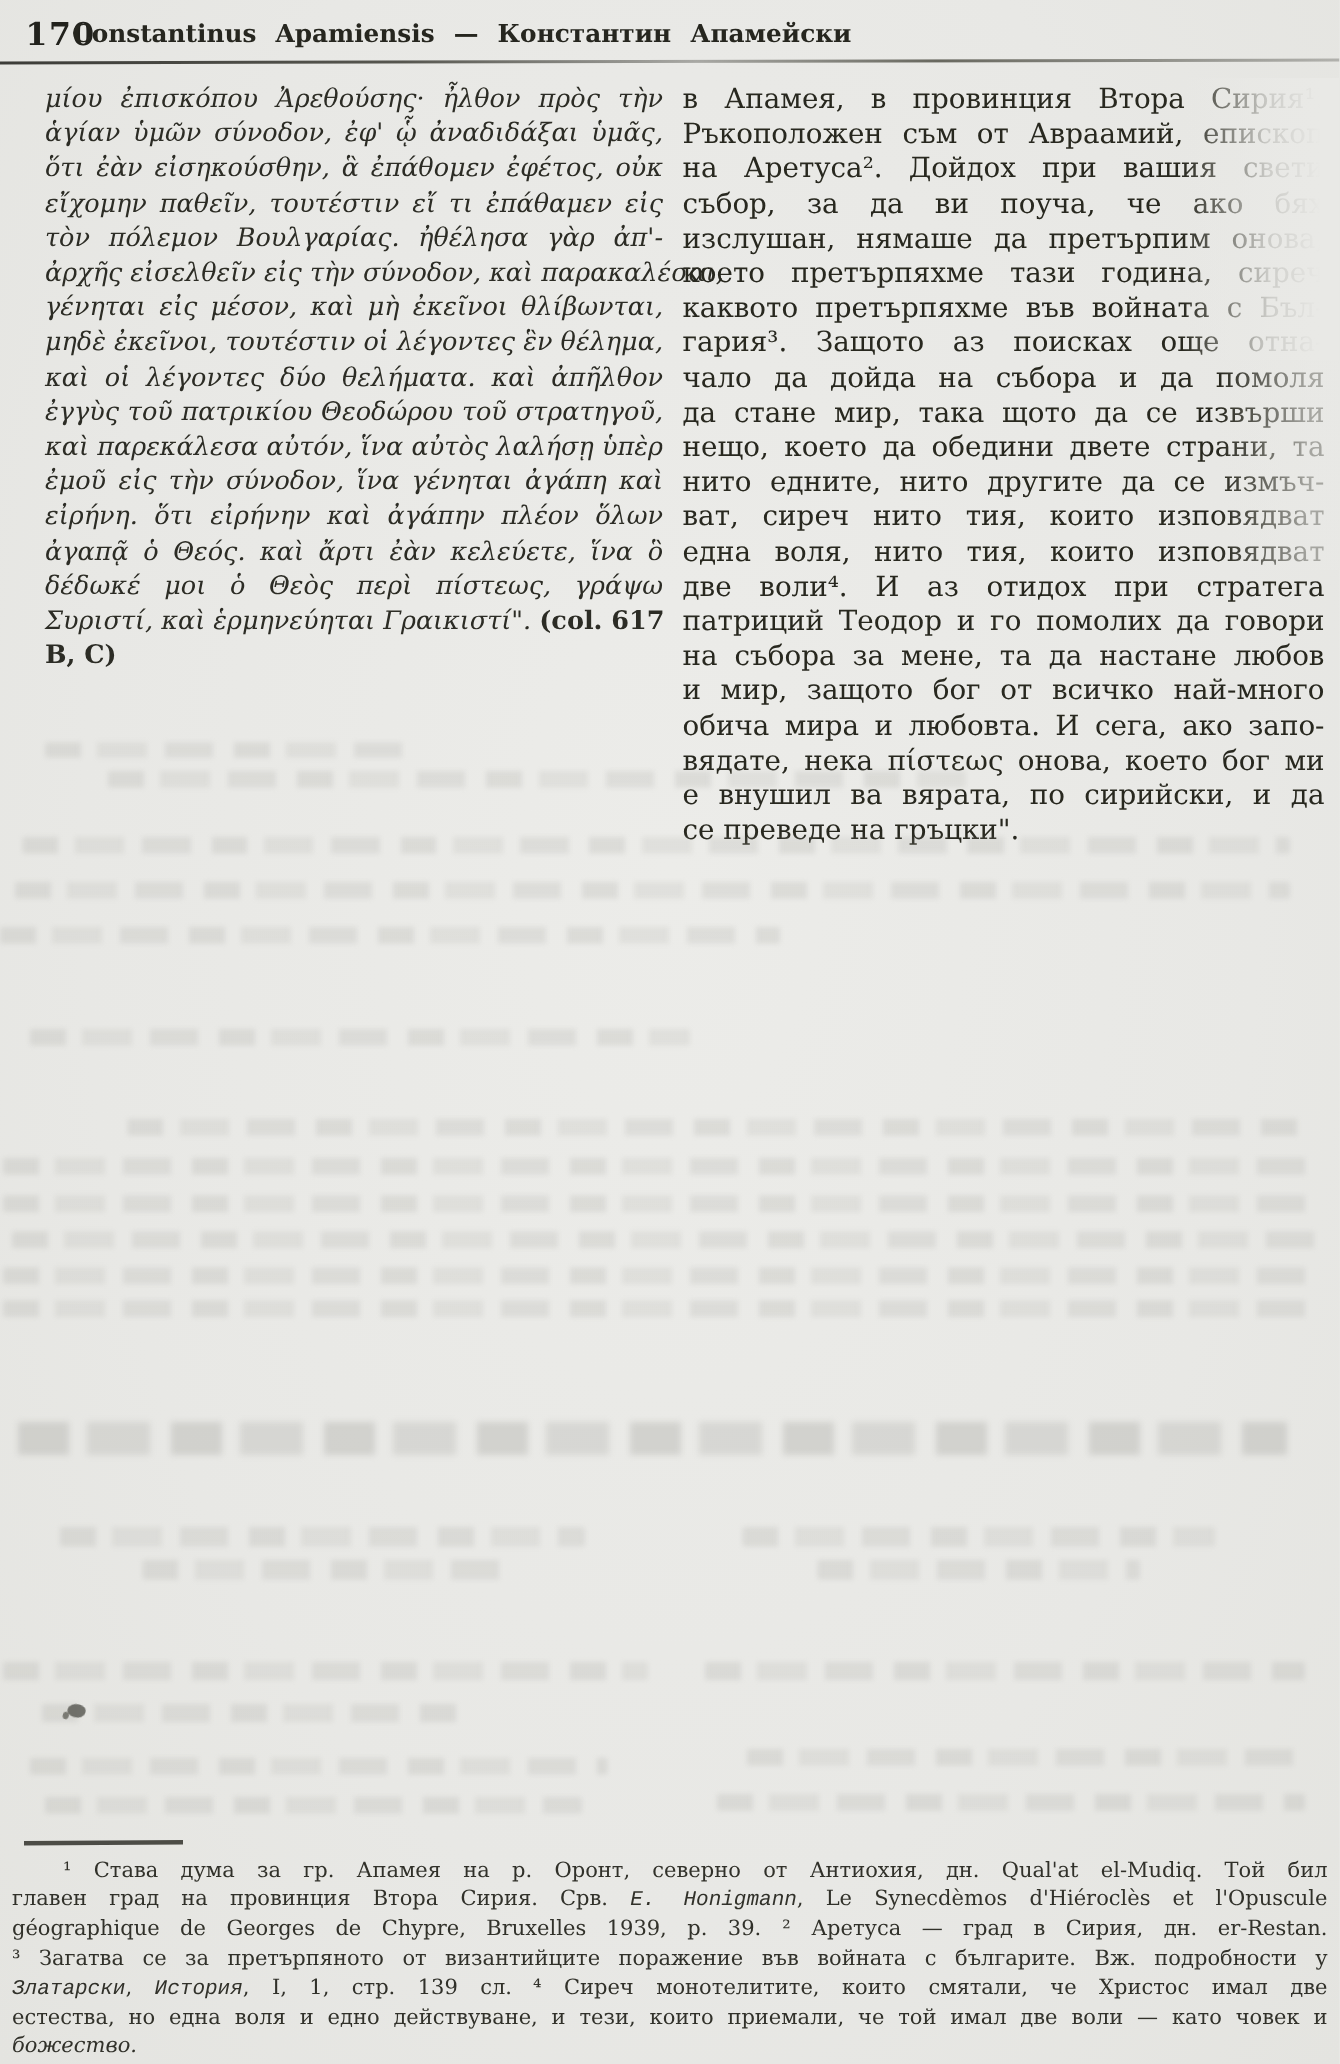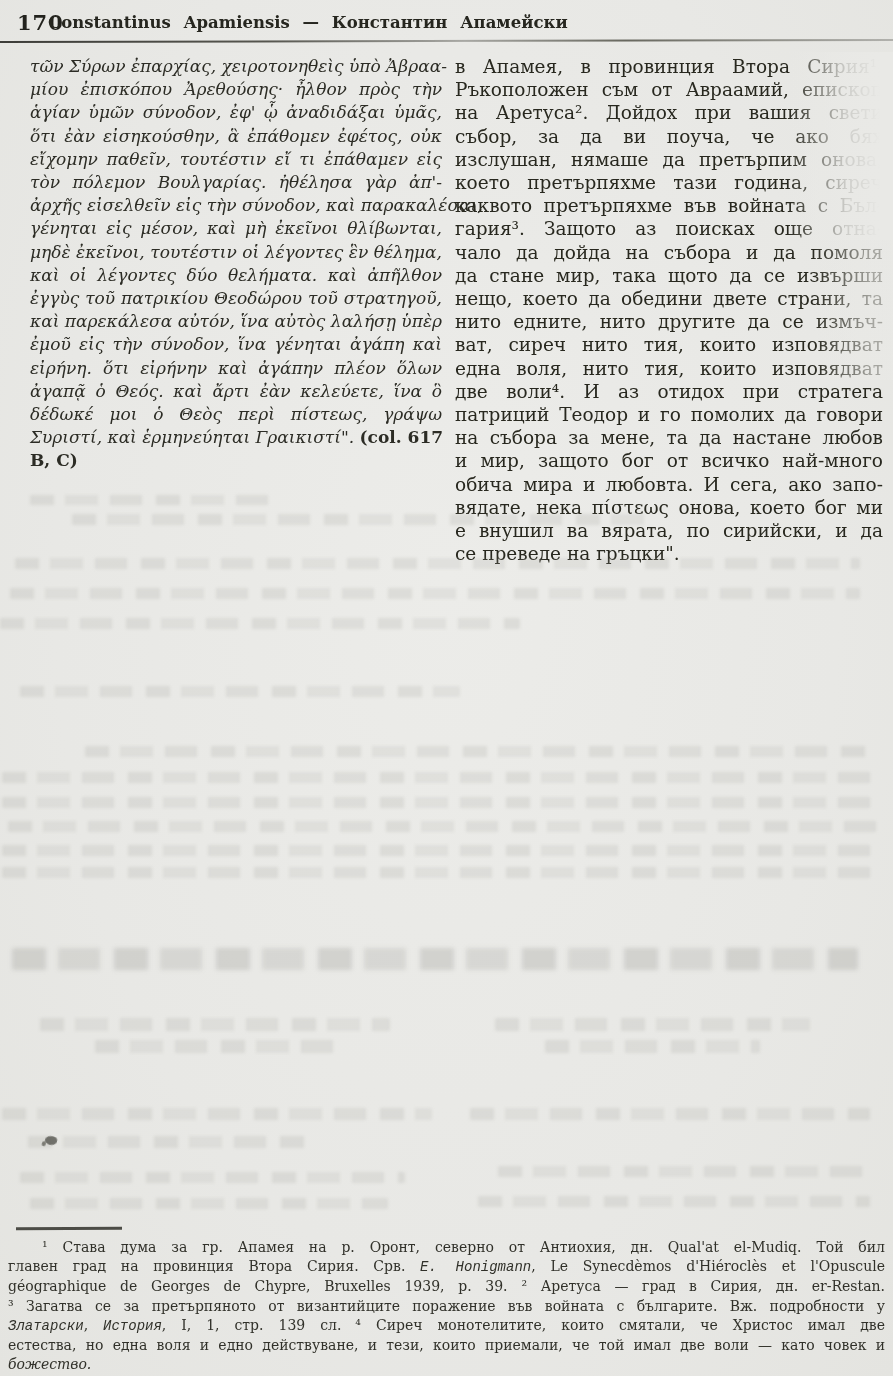--- a/index.html
+++ b/index.html
@@ -93,21 +93,20 @@
 </head>
 <body>
 
 <div class="page">
 
   <div class="pgnum">170</div>
   <div class="runtitle">Constantinus Apamiensis — Константин Апамейски</div>
   <div class="hrule"></div>
 
   <div class="col greekcol">
-      <div class="tline"><span>τῶν Σύρων ἐπαρχίας, χειροτονηθεὶς ὑπὸ Ἀβραα-</span></div>
       <div class="tline"><span>μίου ἐπισκόπου Ἀρεθούσης· ἦλθον πρὸς τὴν</span></div>
       <div class="tline"><span>ἁγίαν ὑμῶν σύνοδον, ἐφ' ᾧ ἀναδιδάξαι ὑμᾶς,</span></div>
       <div class="tline"><span>ὅτι ἐὰν εἰσηκούσθην, ἃ ἐπάθομεν ἐφέτος, οὐκ</span></div>
       <div class="tline"><span>εἴχομην παθεῖν, τουτέστιν εἴ τι ἐπάθαμεν εἰς</span></div>
       <div class="tline"><span>τὸν πόλεμον Βουλγαρίας. ἠθέλησα γὰρ ἀπ'-</span></div>
       <div class="tline"><span>ἀρχῆς εἰσελθεῖν εἰς τὴν σύνοδον, καὶ παρακαλέσαι,</span></div>
       <div class="tline"><span>γένηται εἰς μέσον, καὶ μὴ ἐκεῖνοι θλίβωνται,</span></div>
       <div class="tline"><span>μηδὲ ἐκεῖνοι, τουτέστιν οἱ λέγοντες ἓν θέλημα,</span></div>
       <div class="tline"><span>καὶ οἱ λέγοντες δύο θελήματα. καὶ ἀπῆλθον</span></div>
       <div class="tline"><span>ἐγγὺς τοῦ πατρικίου Θεοδώρου τοῦ στρατηγοῦ,</span></div>

